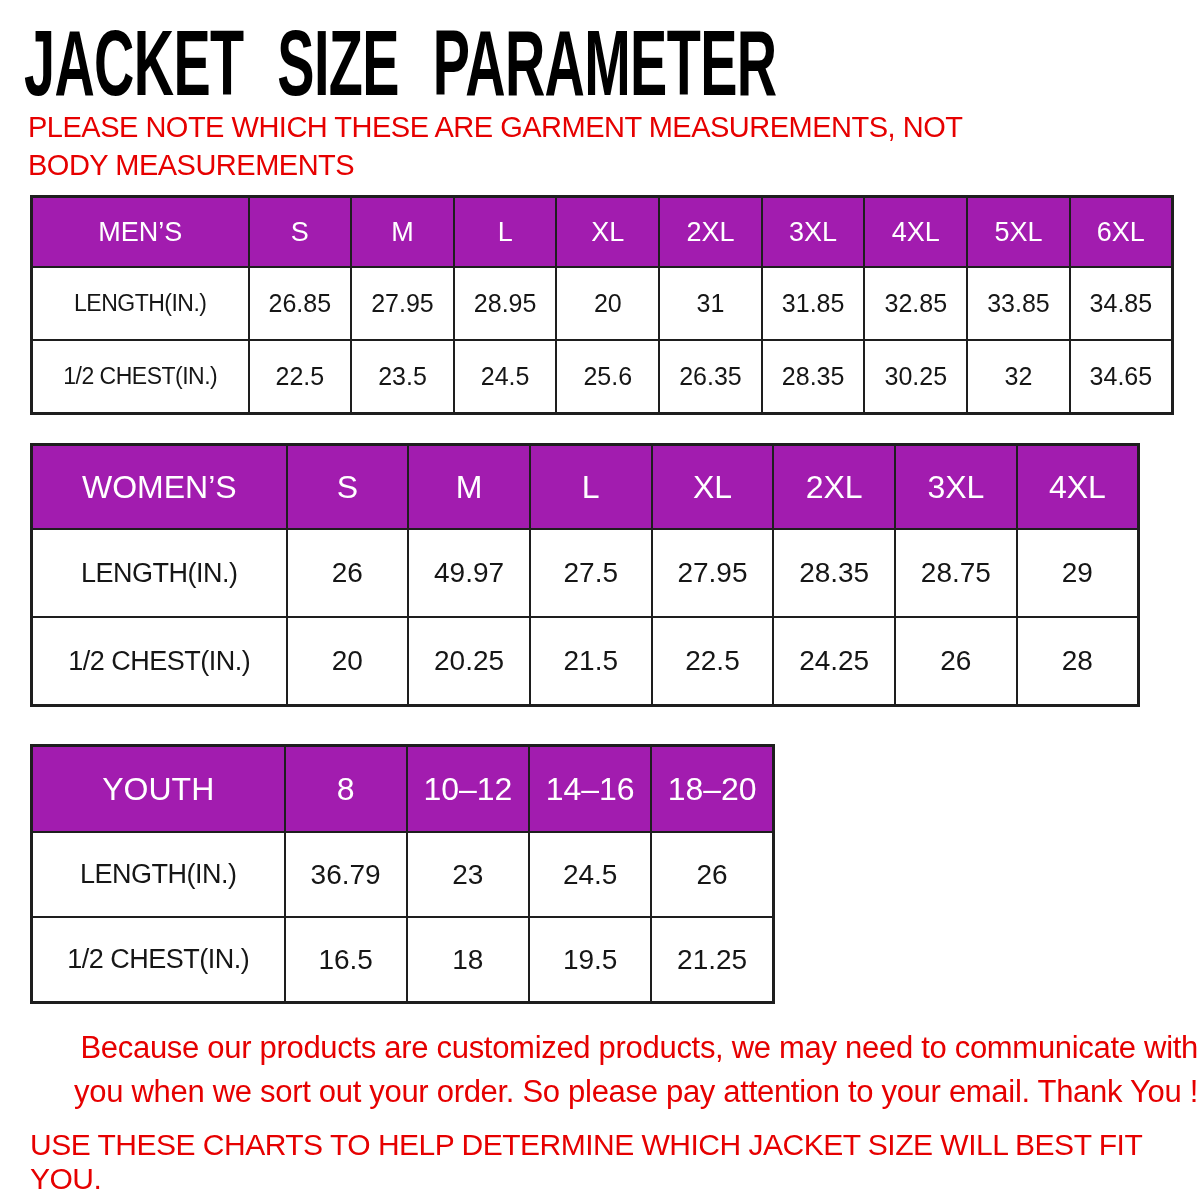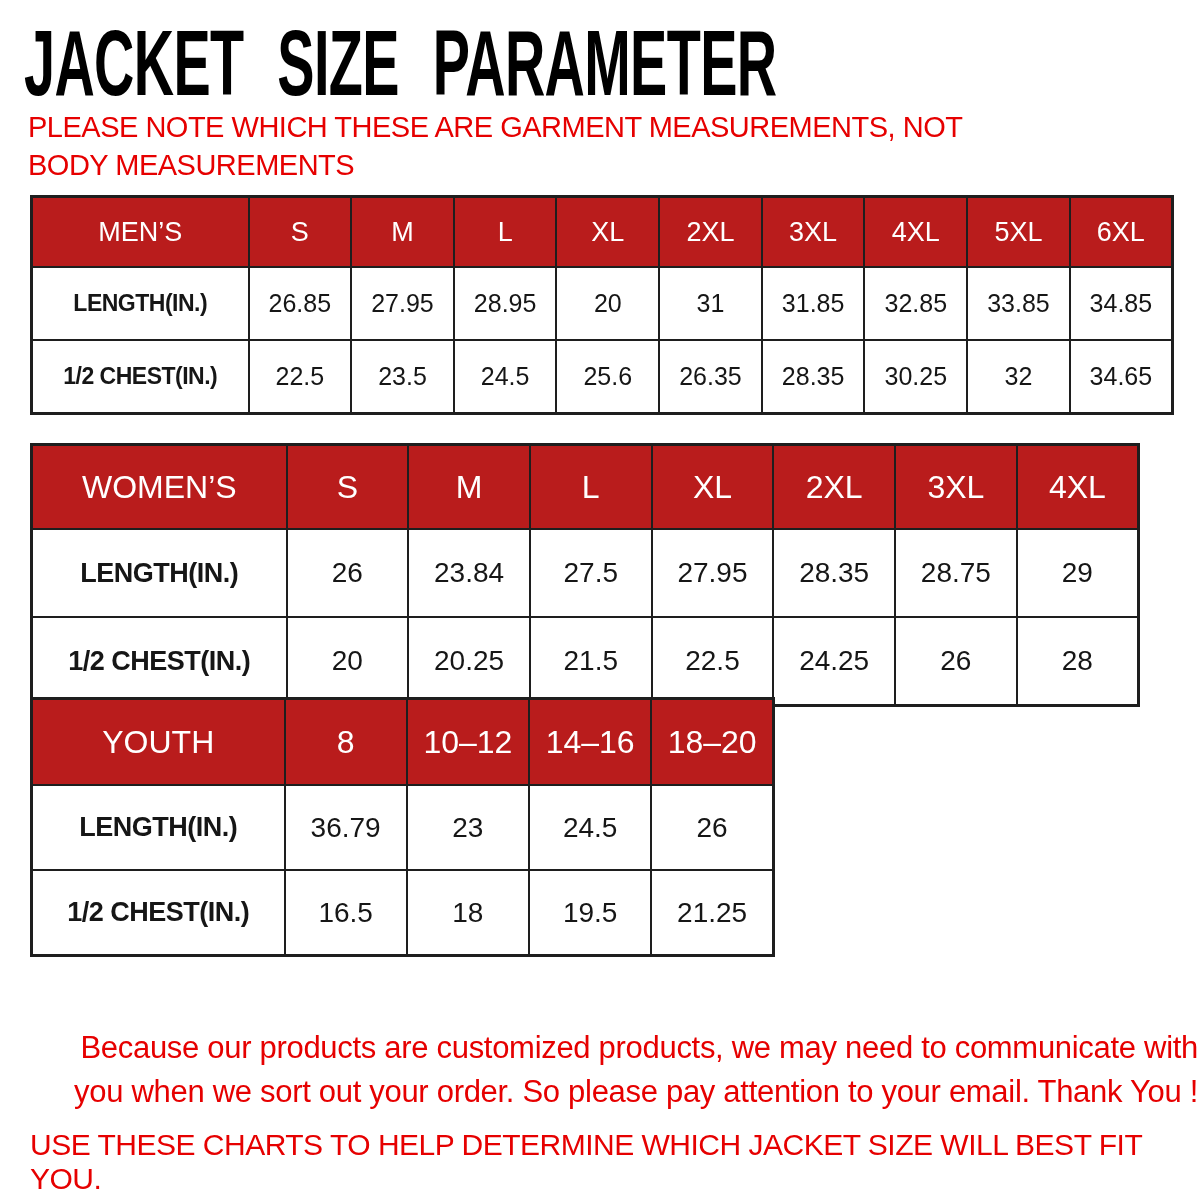--- a/index.html
+++ b/index.html
@@ -42,40 +42,40 @@
   }
   table.size-table th,
   table.size-table td{
     border:2px solid #1e1e1e;
     text-align:center;
     vertical-align:middle;
     padding:0;
     overflow:hidden;
   }
   table.size-table thead th{
-    background:#b91c1c;
+    background:#a21caf;
     color:#ffffff;
     font-weight:400;
   }
   table.size-table td{color:#161616;}
-  table.size-table td.row-label{font-weight:bold;letter-spacing:-0.5px;}
+  table.size-table td.row-label{font-weight:normal;letter-spacing:-0.5px;}
 
   #mens{left:30px;top:195px;width:1144px;}
   #mens col.first-col{width:217px;}
   #mens thead th{height:68px;font-size:27px;}
   #mens tbody td{height:71px;font-size:25px;}
   #mens tbody td.row-label{font-size:23px;}
 
   #womens{left:30px;top:443px;width:1110px;}
   #womens col.first-col{width:255px;}
   #womens thead th{height:82px;font-size:32px;}
   #womens tbody td{height:86px;font-size:28px;}
   #womens tbody td.row-label{font-size:27px;}
 
-  #youth{left:30px;top:697px;width:745px;}
+  #youth{left:30px;top:744px;width:745px;}
   #youth col.first-col{width:253px;}
   #youth thead th{height:84px;font-size:32px;}
   #youth tbody td{height:83px;font-size:28px;}
   #youth tbody td.row-label{font-size:27px;}
 
   .note1{
     position:absolute;left:30px;top:1026px;width:1168px;
     font-size:31px;line-height:1.42;
     letter-spacing:-0.3px;
     text-align:right;
@@ -169,21 +169,21 @@
         <th>XL</th>
         <th>2XL</th>
         <th>3XL</th>
         <th>4XL</th>
       </tr>
     </thead>
     <tbody>
       <tr>
         <td class="row-label">LENGTH(IN.)</td>
         <td>26</td>
-        <td>23.84</td>
+        <td>49.97</td>
         <td>27.5</td>
         <td>27.95</td>
         <td>28.35</td>
         <td>28.75</td>
         <td>29</td>
       </tr>
       <tr>
         <td class="row-label">1/2 CHEST(IN.)</td>
         <td>20</td>
         <td>20.25</td>

